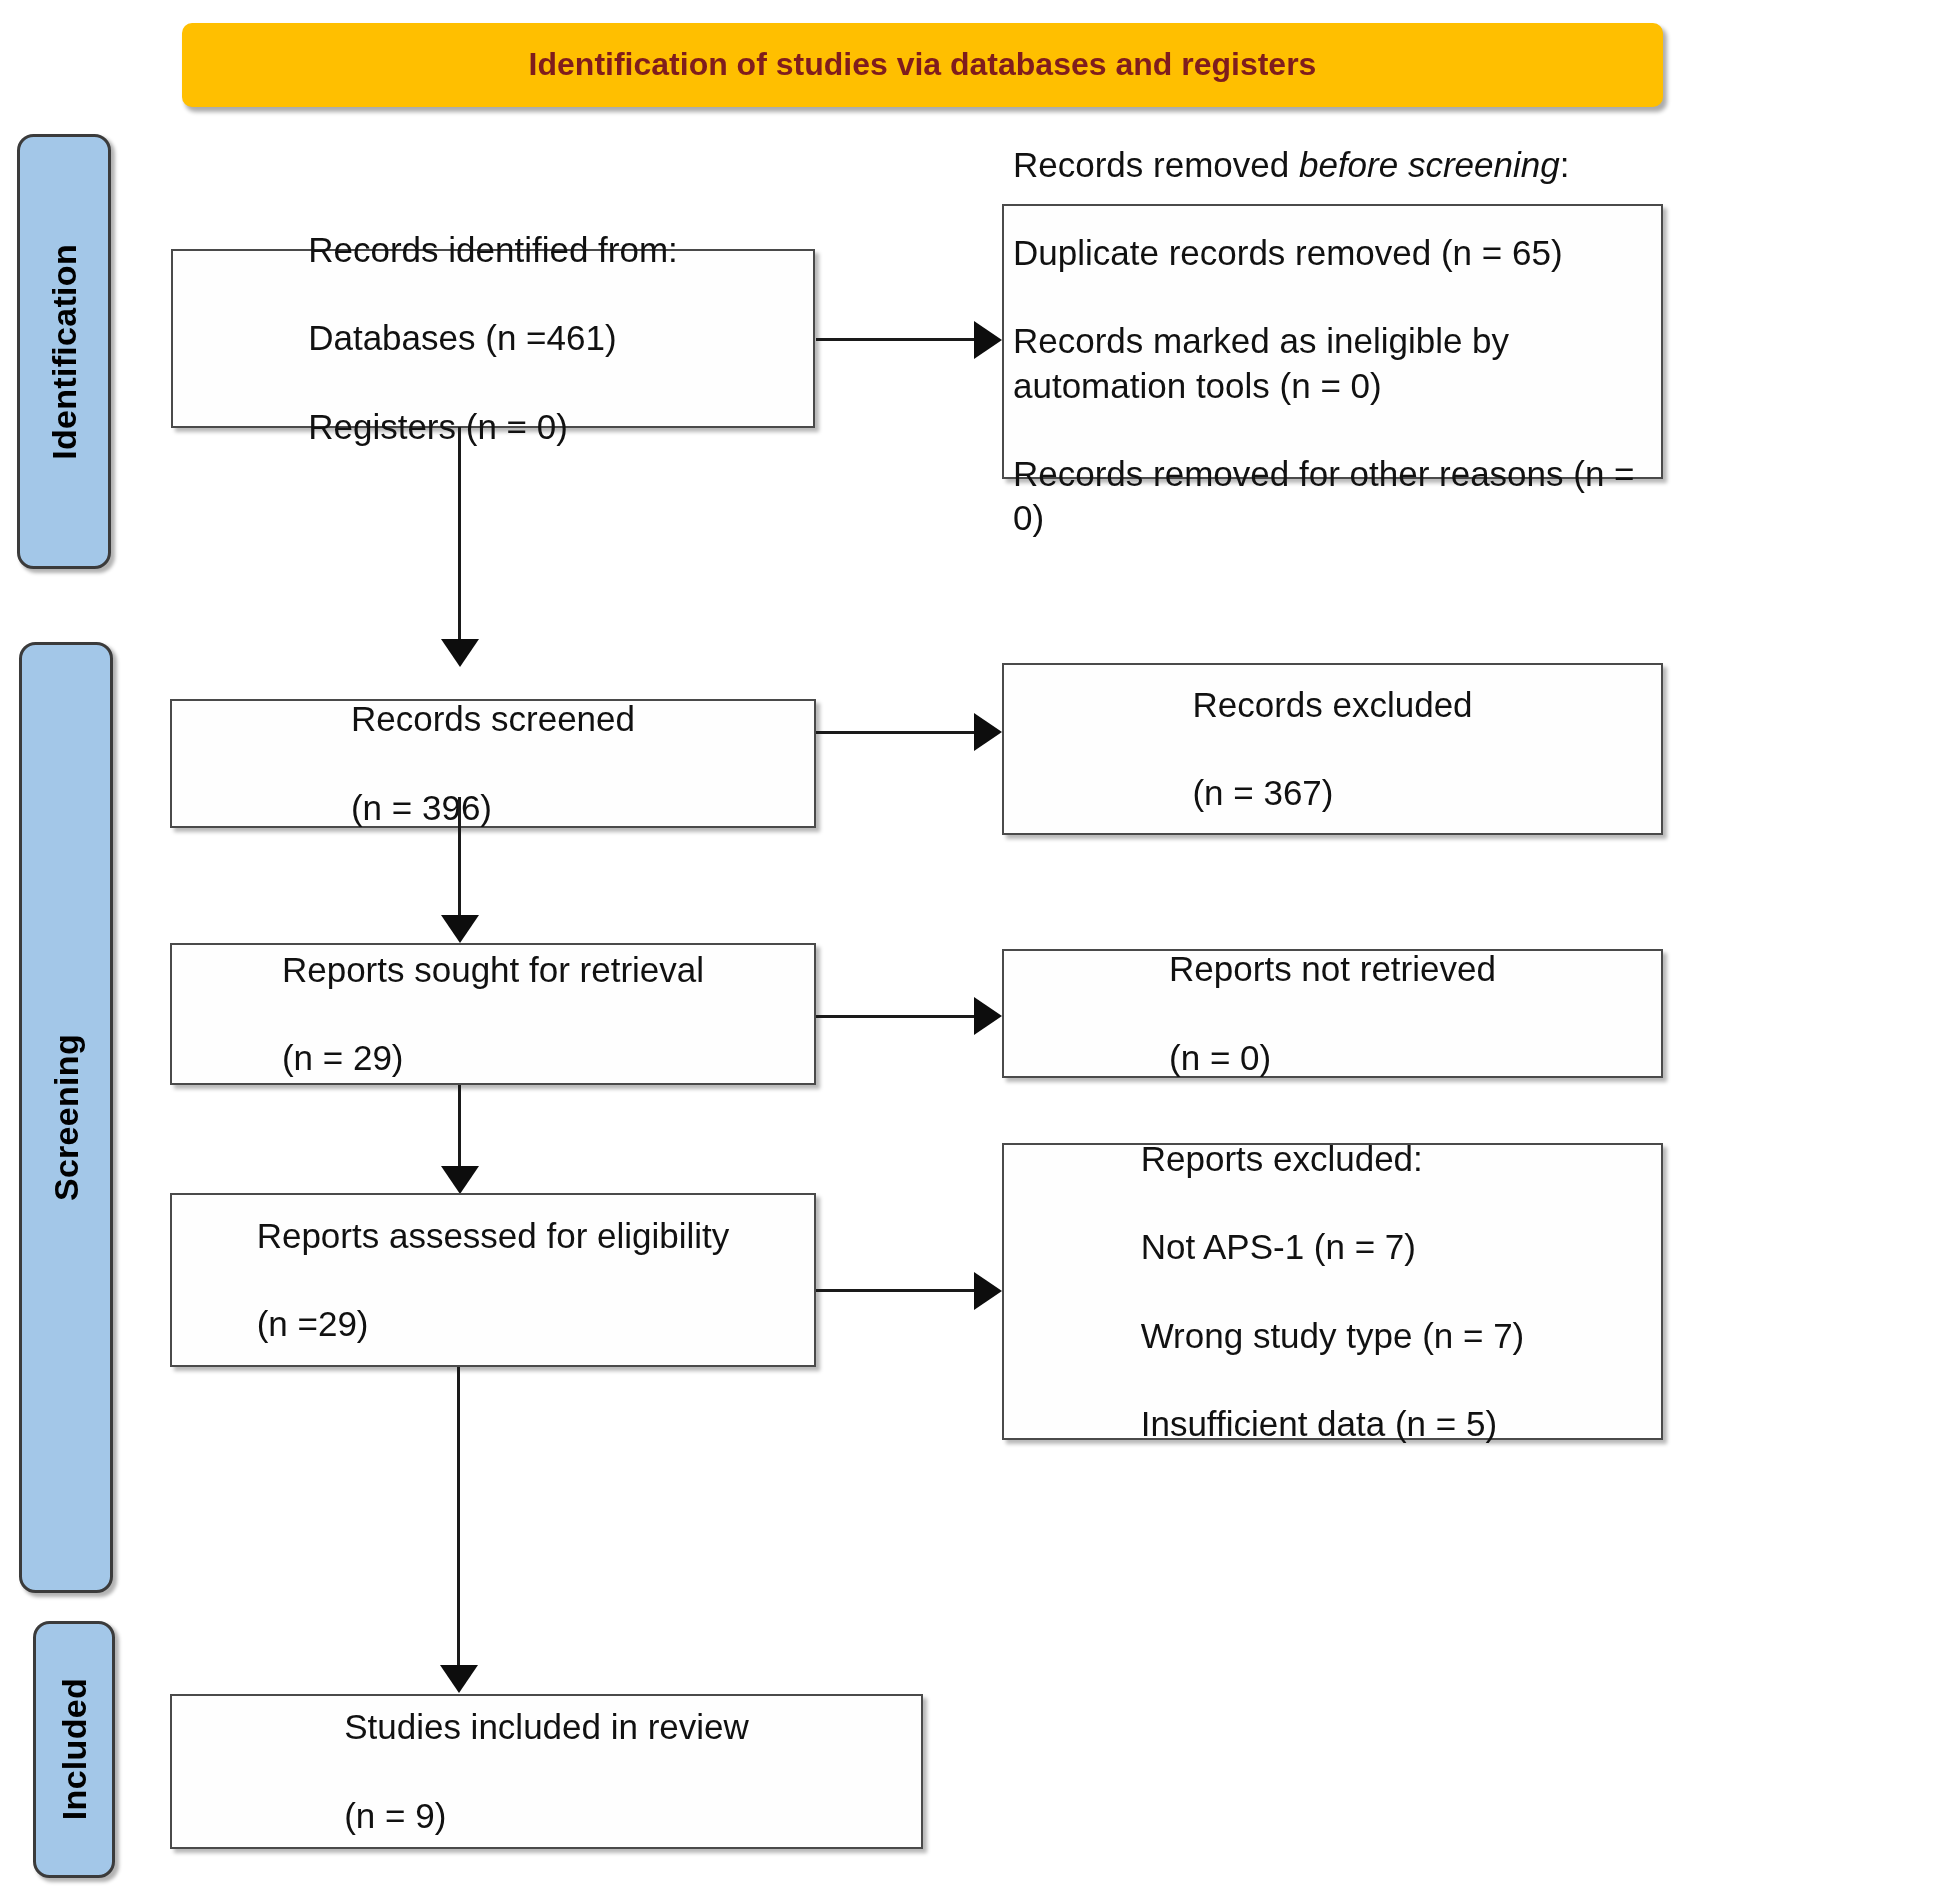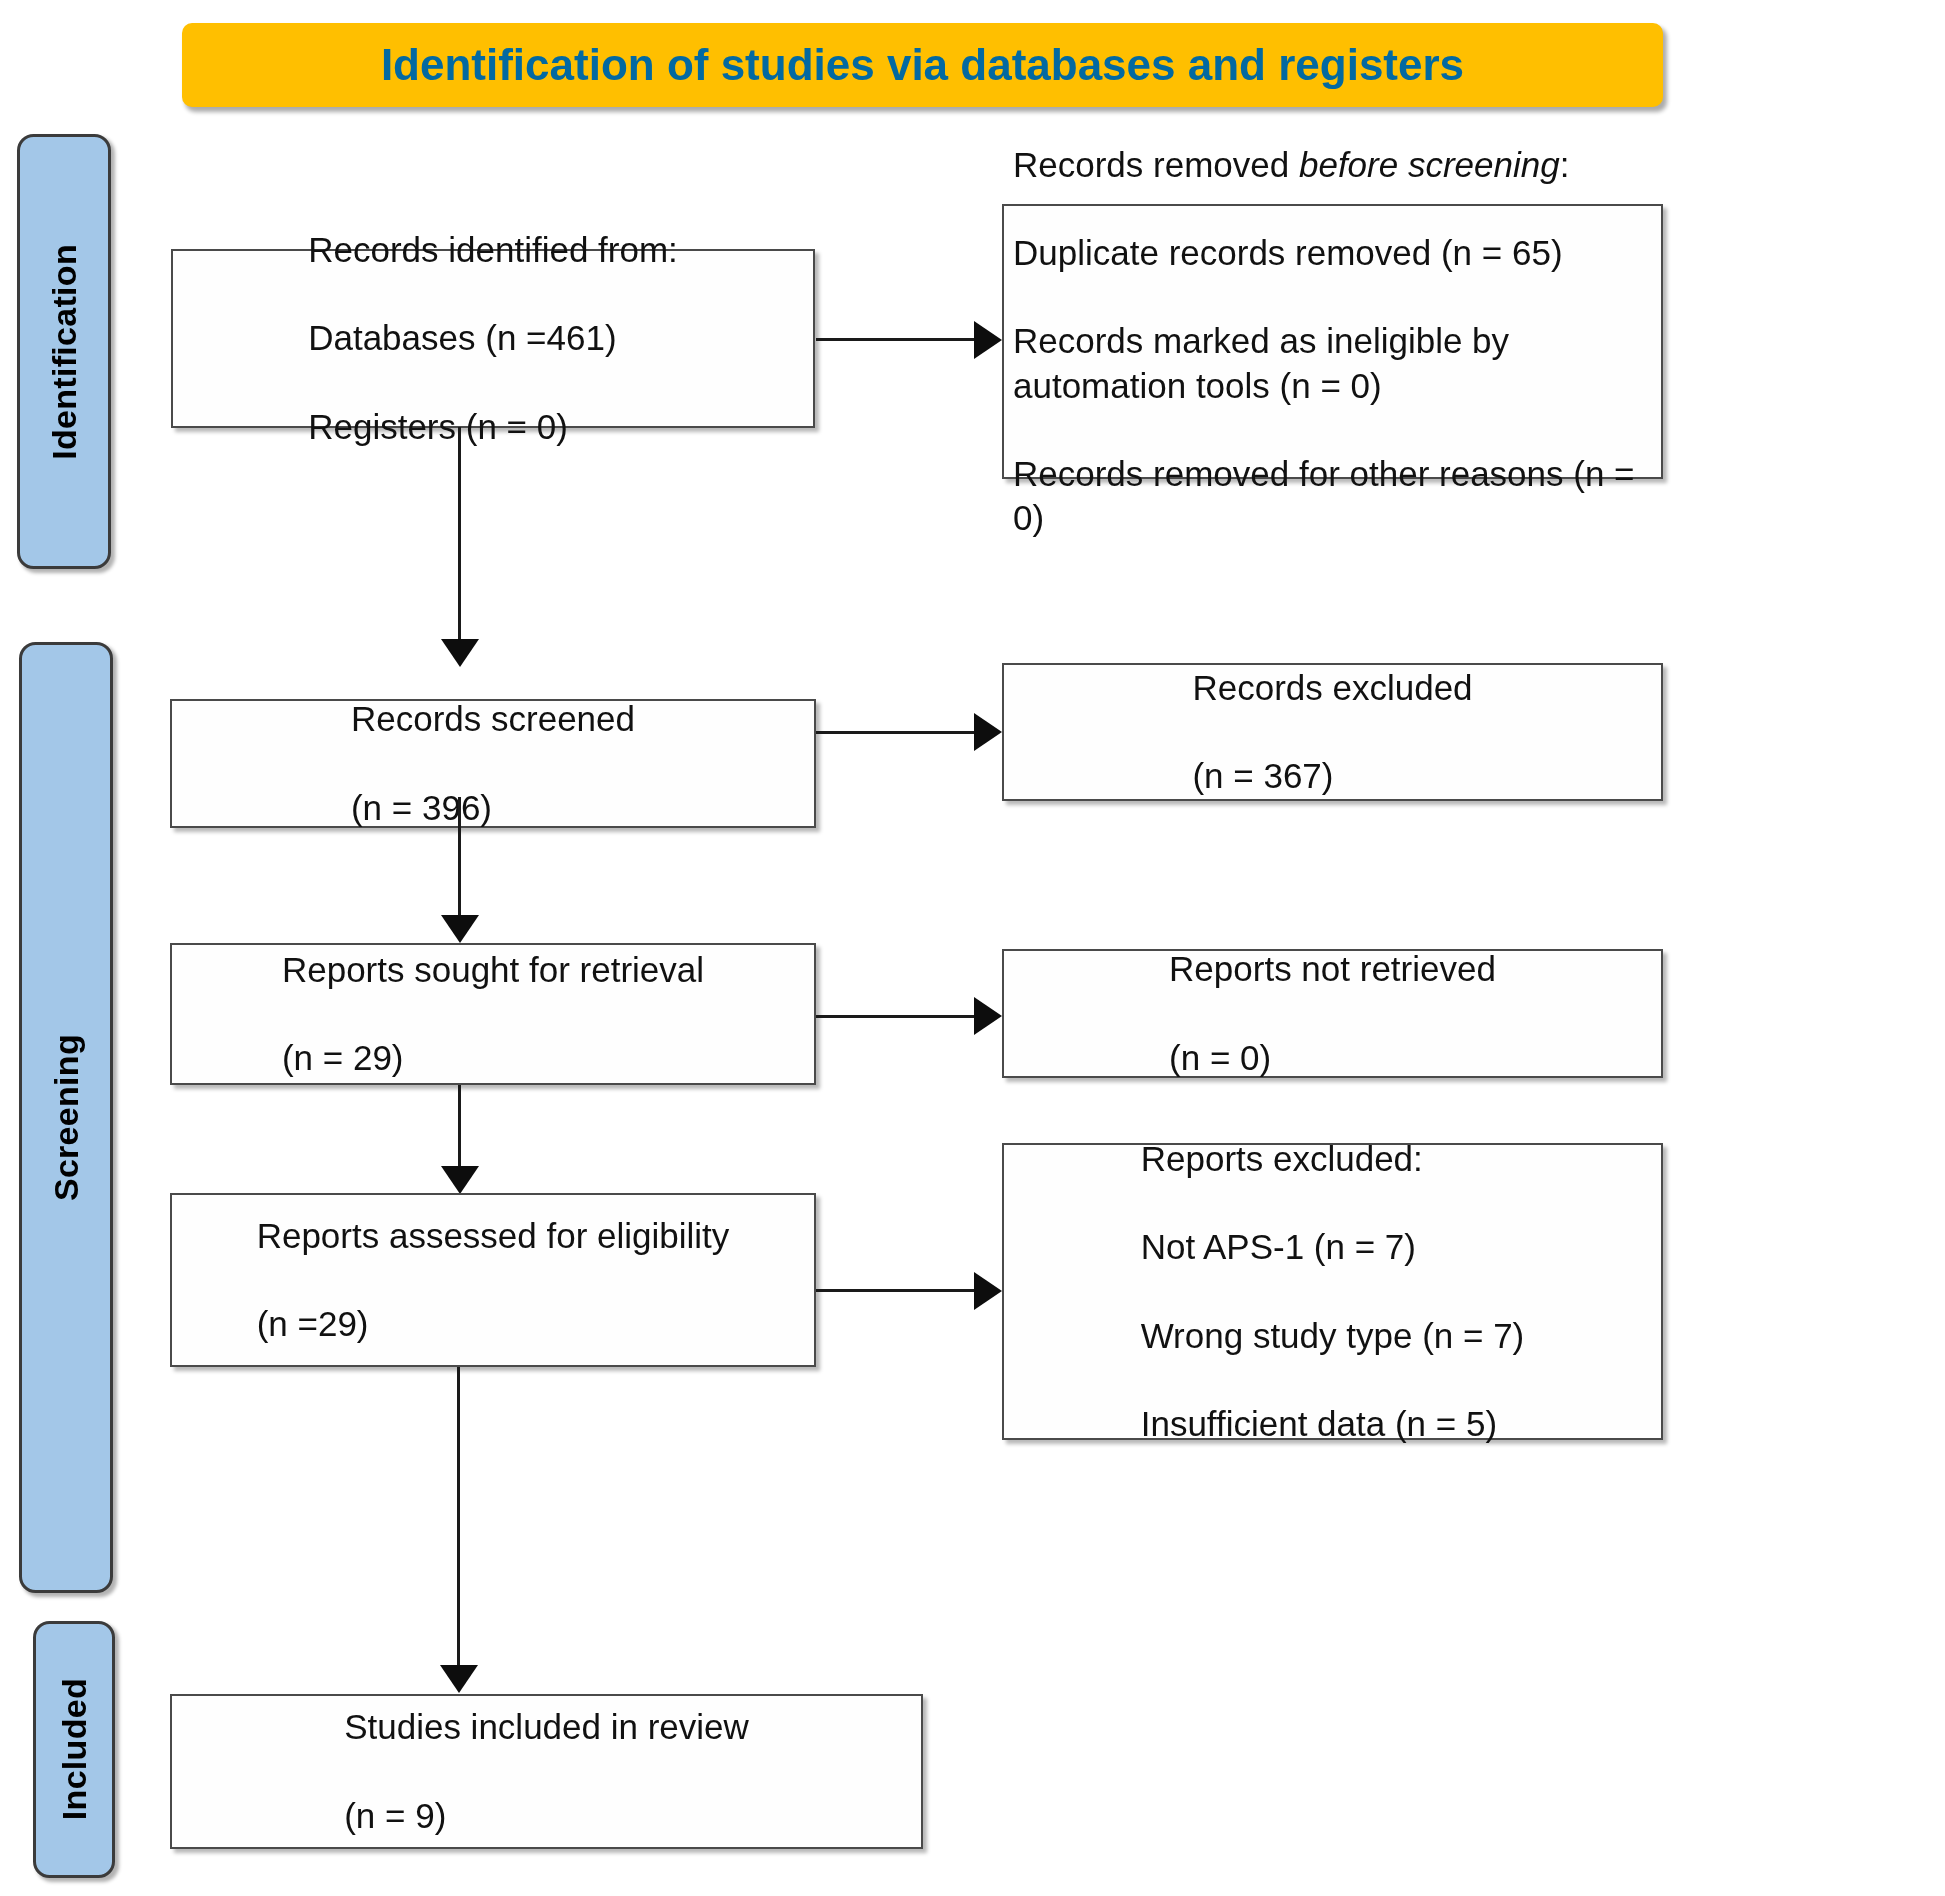--- a/index.html
+++ b/index.html
@@ -27,23 +27,23 @@
     width: 1481px;
     height: 84px;
     background: #FFBF00;
     border-radius: 10px;
     box-shadow: 3.8px 4.4px 4.4px rgba(0,0,0,0.33);
     display: flex;
     align-items: center;
     justify-content: center;
   }
   .banner-title {
-    font-size: 44px;
+    font-size: 32px;
     font-weight: bold;
-    color: #0369a1;
+    color: #7f1d1d;
     letter-spacing: 0px;
     text-align: center;
     line-height: 1.1;
   }
 
   
   .phase {
     position: absolute;
     background: #A3C7E8;
     border: 3.2px solid #3B3B3B;
@@ -83,21 +83,21 @@
     line-height: 1.26;
     color: #111111;
     text-align: left;
     white-space: pre-line;
   }
   .flowtext .it { font-style: italic; }
 
   #box-identified        { left: 171px;  top: 249px;  width: 644px; height: 179px; }
   #box-removed-before    { left: 1002px; top: 204px;  width: 661px; height: 275px; }
   #box-screened          { left: 170px;  top: 668px; width: 646px; height: 129px; margin-top: 31px; }
-  #box-records-excluded  { left: 1002px; top: 663px; width: 661px; height: 138px; }
+  #box-records-excluded  { left: 1002px; top: 663px; width: 661px; height: 172px; }
   #box-sought            { left: 170px;  top: 943px; width: 646px; height: 142px; }
   #box-not-retrieved     { left: 1002px; top: 949px; width: 661px; height: 129px; }
   #box-eligibility       { left: 170px;  top: 1193px; width: 646px; height: 174px; }
   #box-reports-excluded  { left: 1002px; top: 1143px; width: 661px; height: 297px; }
   #box-included-review   { left: 170px;  top: 1694px; width: 753px; height: 155px; }
 
   
   .vline {
     position: absolute;
     width: 3.2px;

